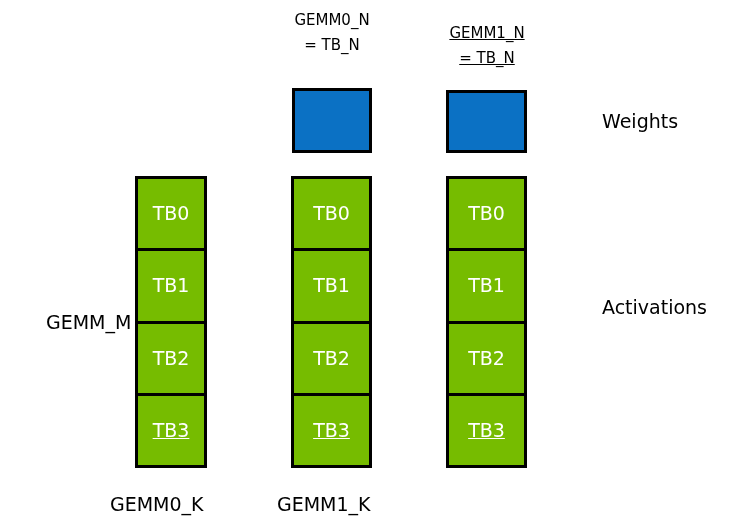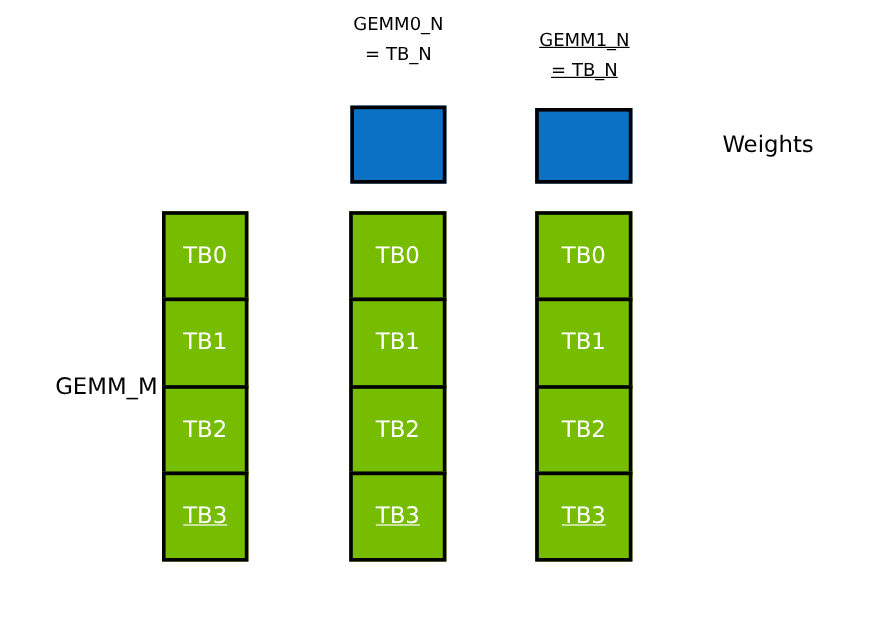--- a/index.html
+++ b/index.html
@@ -151,15 +151,18 @@
     </div>
     <div class="tb-cell">
       <span class="tb-cell-label">TB2</span>
     </div>
     <div class="tb-cell">
       <span class="tb-cell-label">TB3</span>
     </div>
   </div>
 
   <div class="label" id="label-weights">Weights</div>
+  <div class="label" id="label-activations">Activations</div>
   <div class="label" id="label-gemm-m">GEMM_M</div>
+  <div class="label" id="label-gemm0-k">GEMM0_K</div>
+  <div class="label" id="label-gemm1-k">GEMM1_K</div>
 
 </div>
 
 </body></html>

